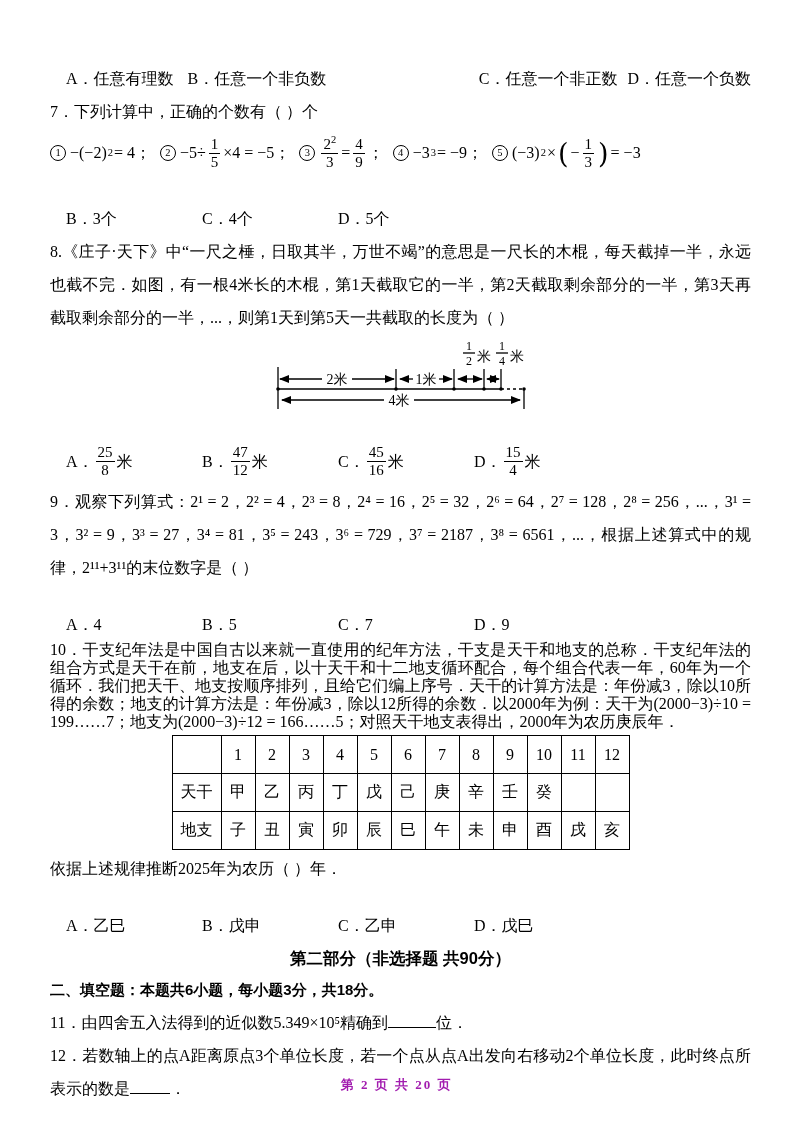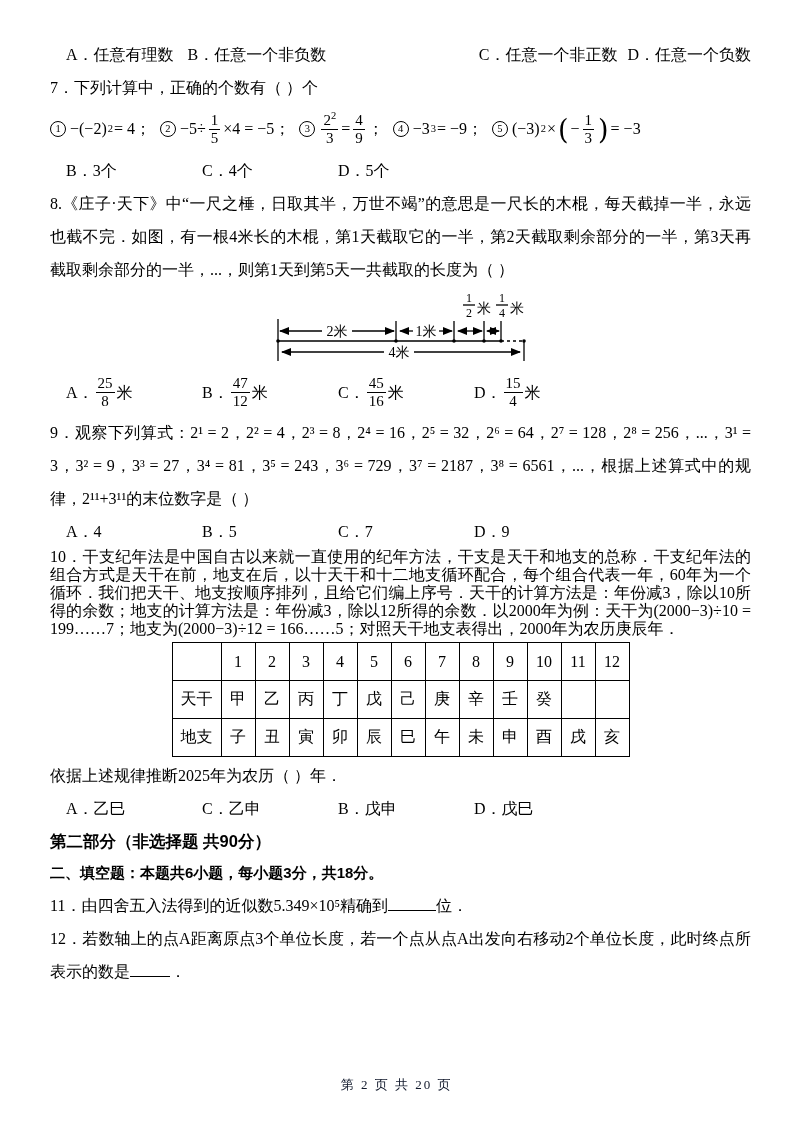--- a/index.html
+++ b/index.html
@@ -10,21 +10,21 @@
     padding:38px 42px 0 50px;
     background:#fff;color:#000;
     font-family:"Liberation Serif","DejaVu Serif",serif;
     font-size:16px;
     overflow:hidden;
   }
   .line{line-height:33px;}
   .para{line-height:33px;text-align:justify;}
   .q10para{line-height:18px;text-align:justify;}
   
-  .optrow{display:flex;line-height:33px;padding-left:16px;}
+  .optrow{display:flex;line-height:33px;padding-left:16px;margin-top:24px;}
   .opt{width:136px;flex:0 0 auto;}
   .opt:last-child{width:auto;}
   .q6 .ob{margin-left:14px;}
   .q6 .oc{margin-left:auto;}
   .q6 .od{margin-left:10px;}
   
   .eqrow{display:flex;align-items:center;height:50px;gap:9px;}
   .eq{display:inline-flex;align-items:center;gap:1px;white-space:nowrap;}
   .cnum{display:inline-flex;justify-content:center;align-items:center;
     width:14px;height:14px;border:1px solid #000;border-radius:50%;
@@ -48,28 +48,28 @@
   .fig .dim{font-size:14px;}
   .fig .frt{font-size:12px;}
   .fig circle{fill:#000;}
   
   table.gz{border-collapse:collapse;margin:4px auto 2px auto;}
   table.gz td{border:1px solid #000;width:33px;height:37px;text-align:center;
     font-size:16px;padding:0;}
   table.gz td.c0{width:48px;}
   
   .sec{font-family:"Liberation Sans","DejaVu Sans",sans-serif;font-weight:bold;
-    line-height:32px;font-size:16.5px;}
+    text-align:center;line-height:32px;font-size:16.5px;}
   .fillhead{font-family:"Liberation Sans","DejaVu Sans",sans-serif;font-weight:bold;
     line-height:32px;font-size:15px;}
   .blank{display:inline-block;width:48px;height:15px;border-bottom:1px solid #000;
     vertical-align:baseline;}
   .blank.sm{width:40px;}
   .footer{position:absolute;left:0;right:0;top:1076px;text-align:center;
-    font-size:13px;letter-spacing:2px;color:#0f172a;}
+    font-size:13px;letter-spacing:2px;color:#a21caf;font-weight:bold;}
 </style>
 </head>
 <body>
 
 <div class="page">
 
   <div class="optrow q6">
     <span class="oa">A．任意有理数</span>
     <span class="ob">B．任意一个非负数</span>
     <span class="oc">C．任意一个非正数</span>
@@ -278,22 +278,22 @@
       <td>戌</td>
       <td>亥</td>
     </tr>
   </tbody>
     </table>
 
   <div class="line">依据上述规律推断2025年为农历（  ）年．</div>
 
   <div class="optrow">
     <span class="opt">A．乙巳</span>
+    <span class="opt">B．戊申</span>
     <span class="opt">C．乙申</span>
-    <span class="opt">B．戊申</span>
     <span class="opt">D．戊巳</span>
   </div>
 
   <div class="sec">第二部分（非选择题 共90分）</div>
   <div class="fillhead">二、填空题：本题共6小题，每小题3分，共18分。</div>
 
   <div class="line">
     <span>11．由四舍五入法得到的近似数5.349×10⁵精确到</span><span class="blank"></span><span>位．</span>
   </div>
 

